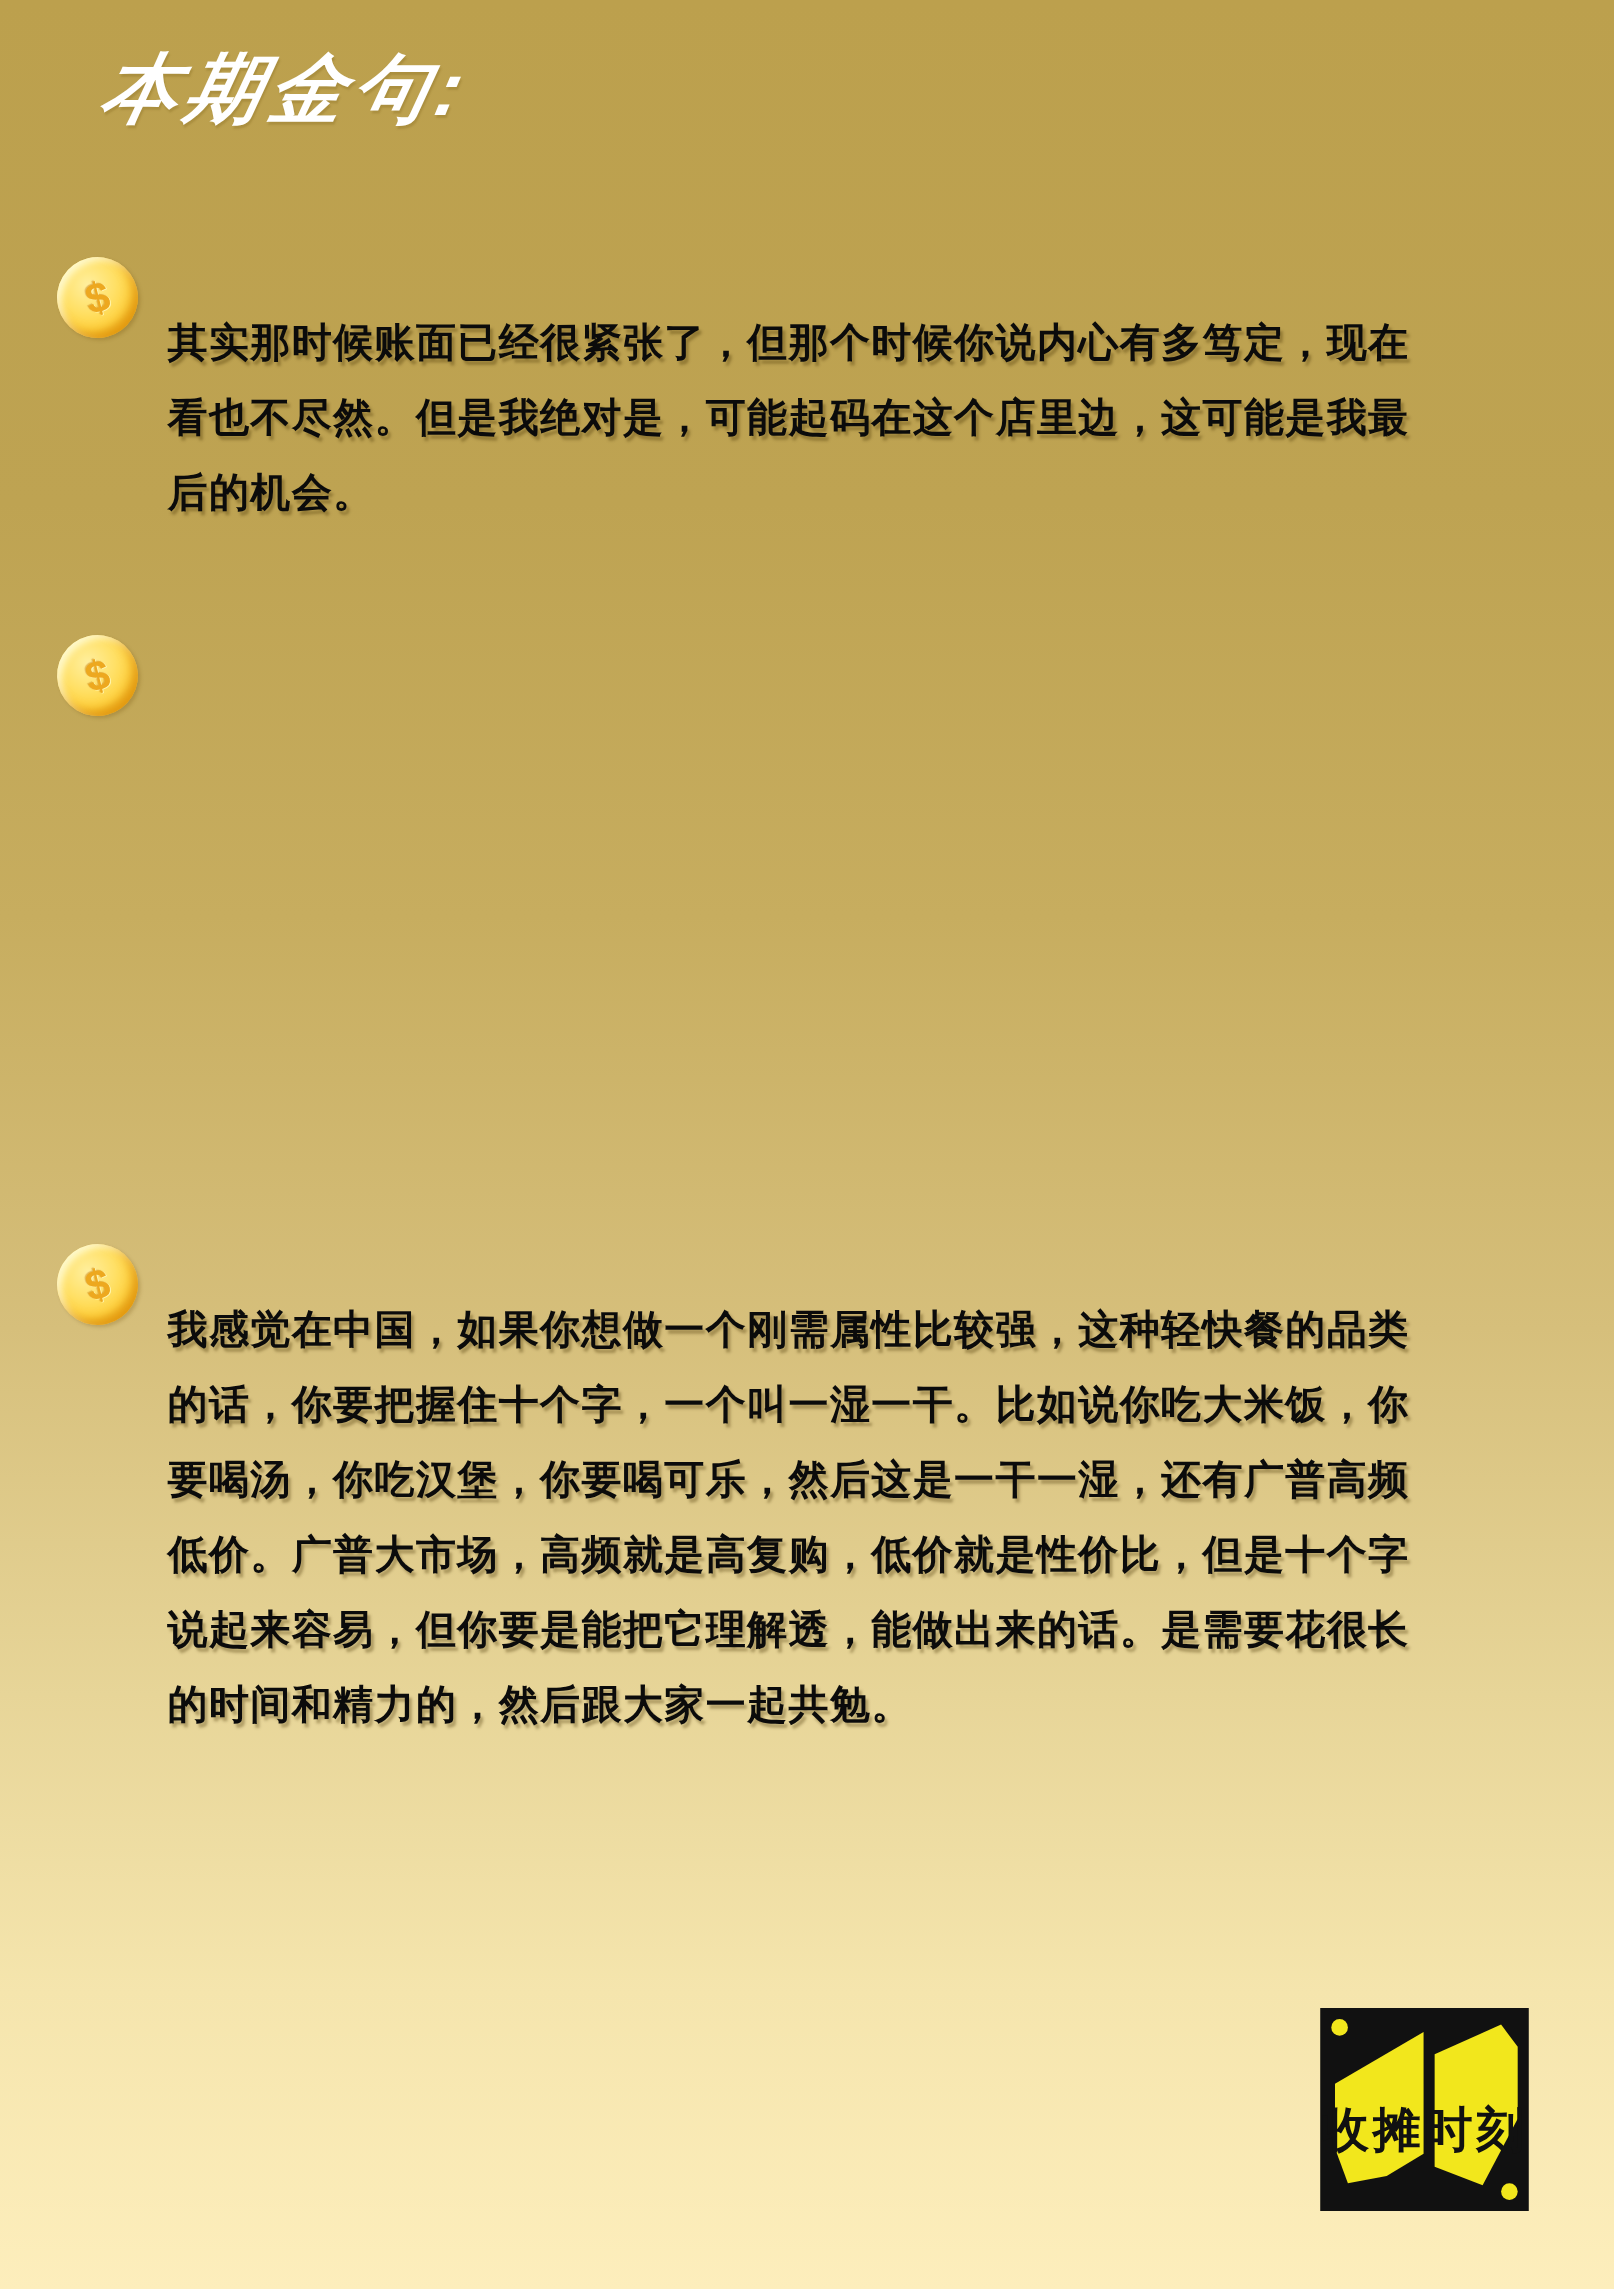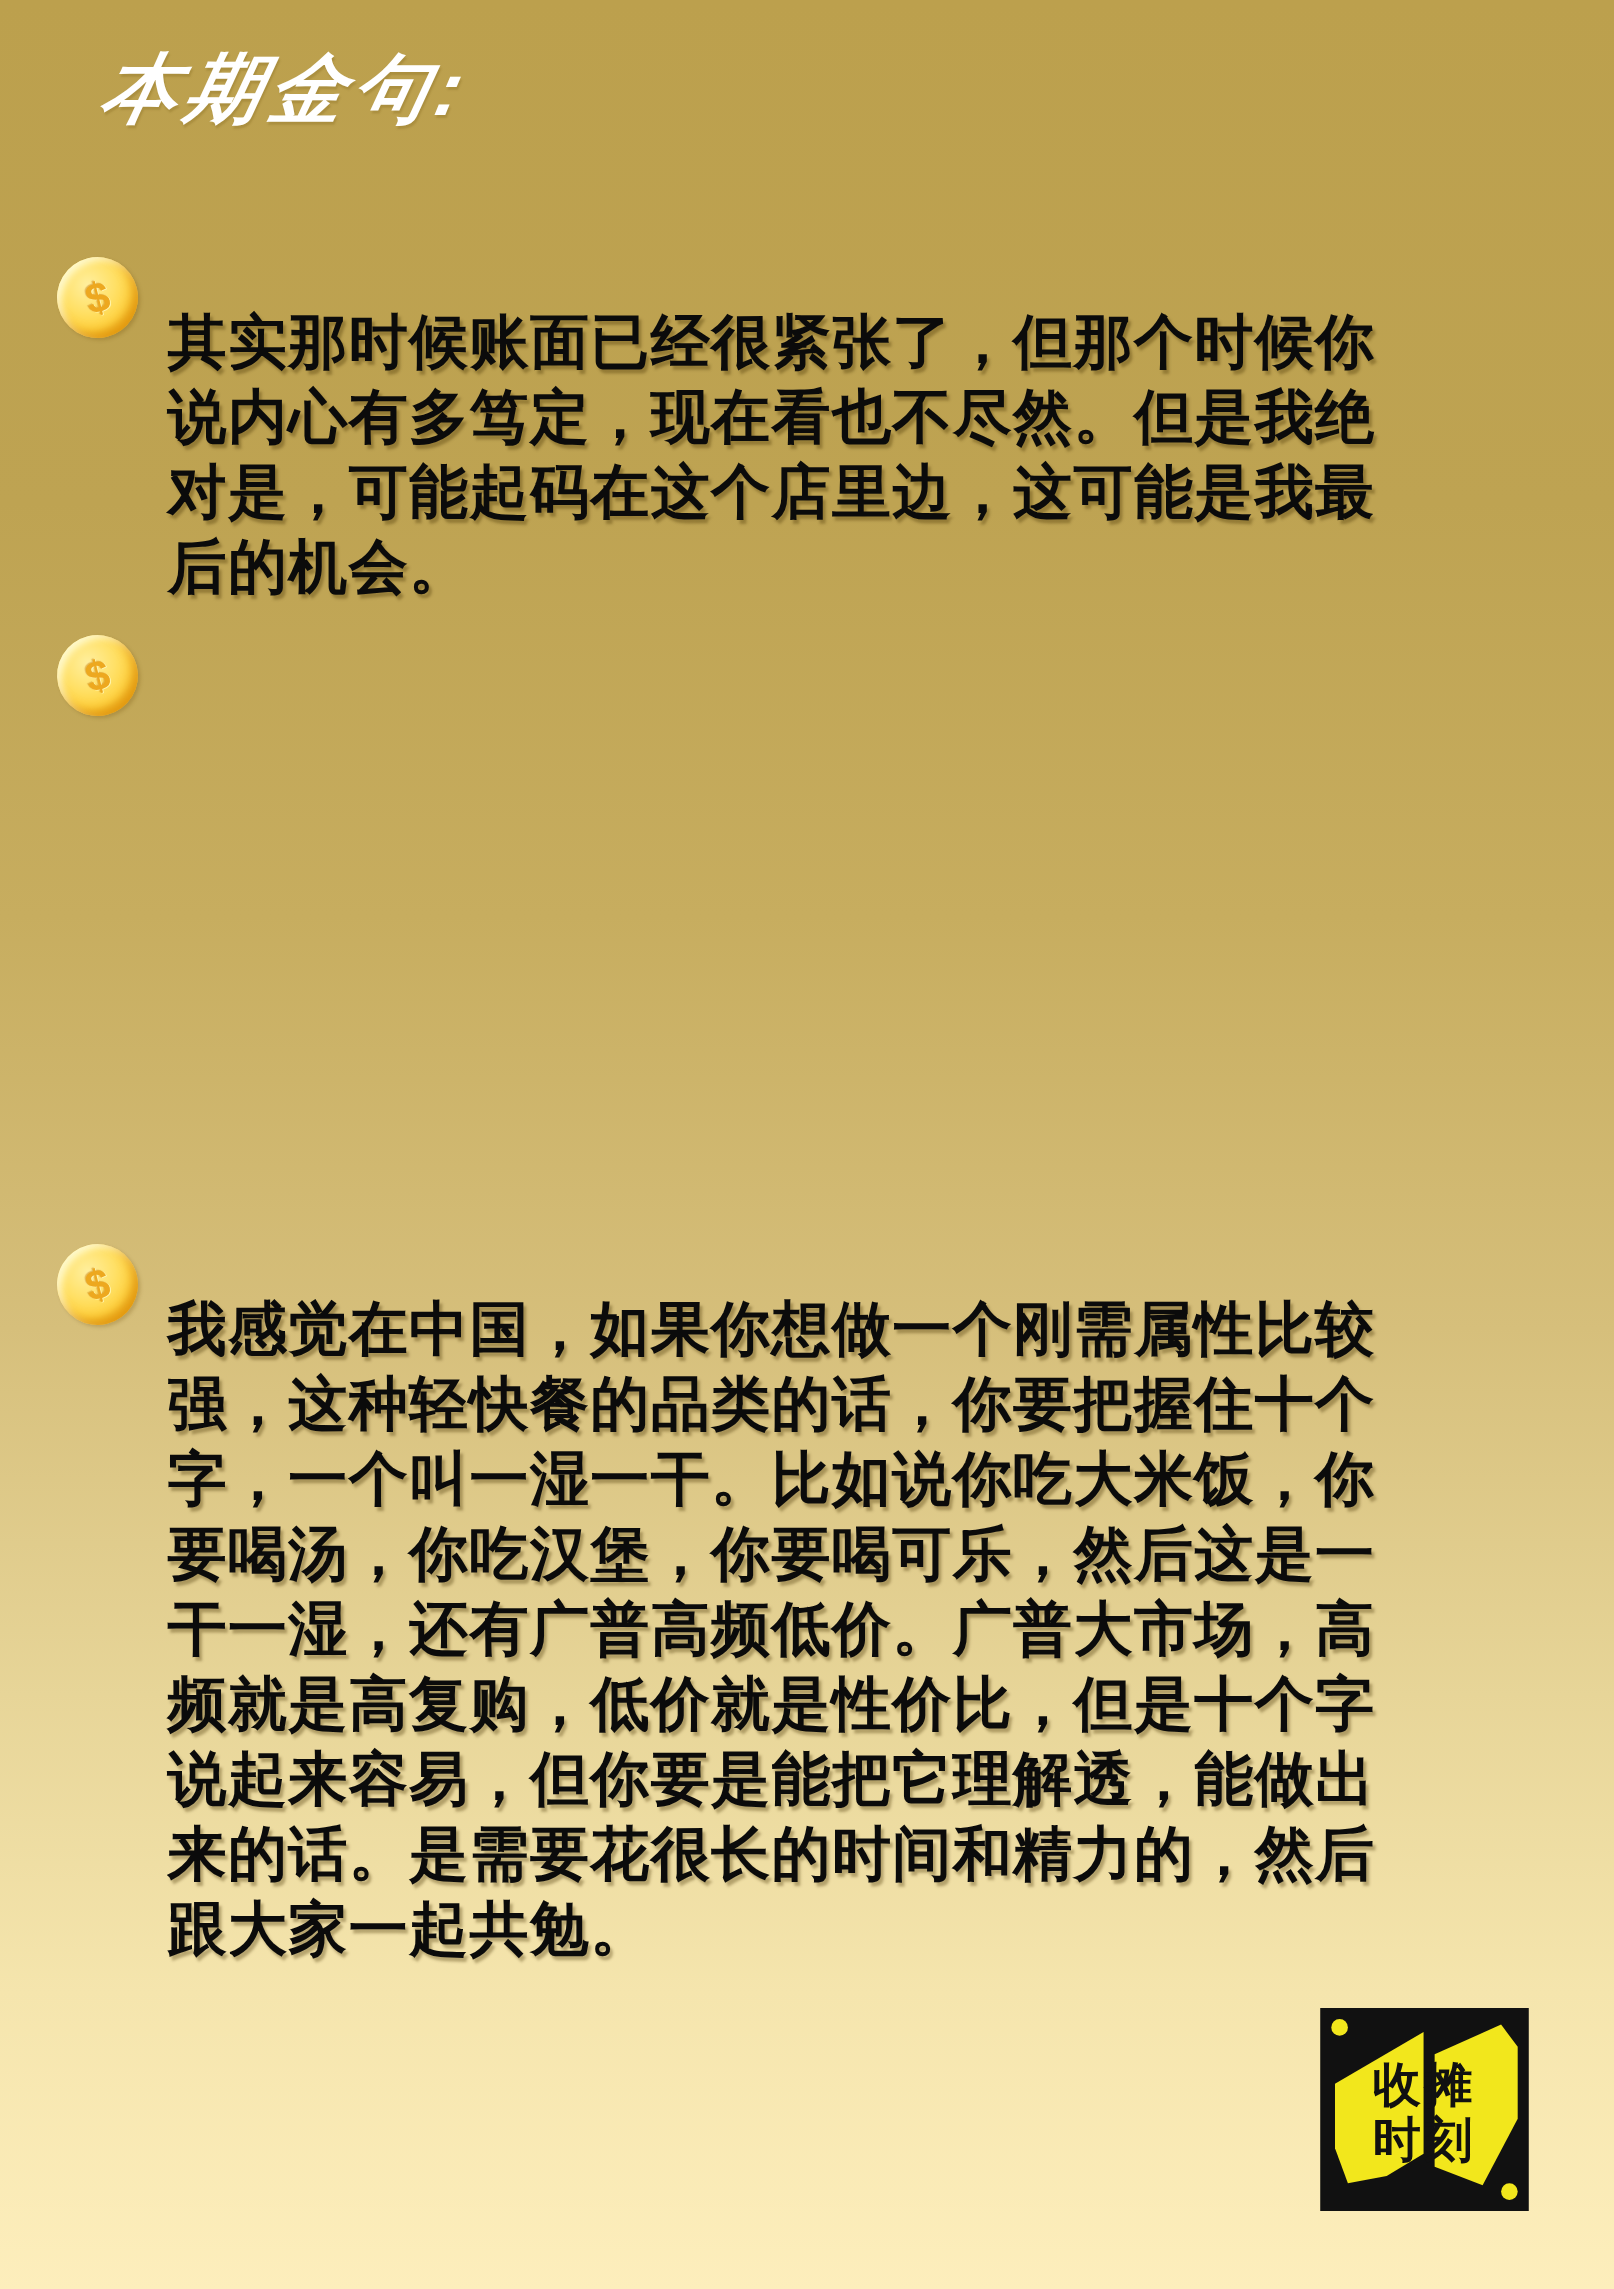--- a/index.html
+++ b/index.html
@@ -52,46 +52,46 @@
   .coin-symbol{
     font-size:42px;
     font-weight:700;
     color:#eda81f;
     text-shadow:0.9px 0.9px 0 rgba(255,255,210,0.7), -0.9px -0.9px 0.9px rgba(190,110,0,0.4);
   }
   .quote-text{
     margin-left:29.5px;
     margin-top:48px;
     width:1248px;
-    font-size:59px;
+    font-size:40px;
     line-height:75px;
     letter-spacing:1.4px;
     font-weight:900;
     color:#0b0b0b;
     text-shadow:2.8px 3.7px 2.8px rgba(70,50,0,0.35);
     word-break:break-all;
   }
   .logo{
     position:absolute;
     left:1320px;top:2008px;
     width:209px;height:203px;
   }
   .logo svg{display:block;width:100%;height:100%;}
   .logo-text{
     position:absolute;
     left:0;top:0;width:100%;height:100%;
-    display:flex;flex-direction:column;
+    display:flex;flex-direction:row;
     align-items:center;justify-content:center;
     color:#111111;
     font-weight:900;
     font-size:48px;
     line-height:55px;
     letter-spacing:3.7px;
     text-align:center;
-    padding-top:2px;
+    padding-top:20px;
   }
 </style>
 </head>
 <body>
 
 <div class="canvas">
 
   <div class="page-title">本期金句:</div>
 
   <div class="quote q1">

